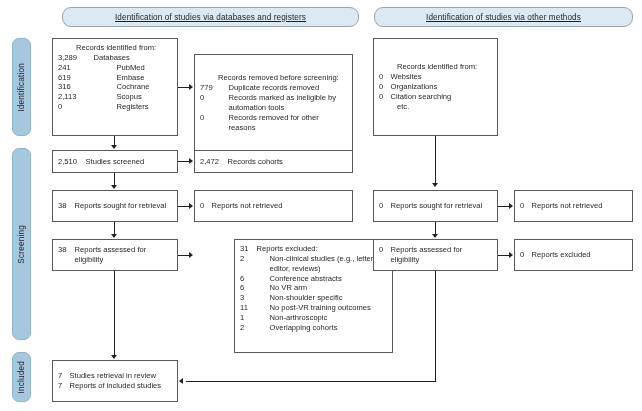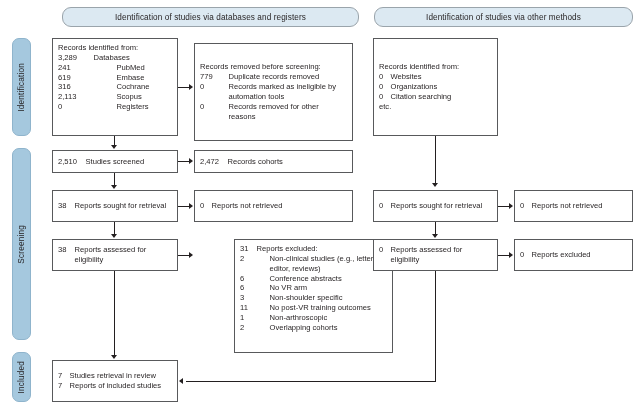--- a/index.html
+++ b/index.html
@@ -22,20 +22,21 @@
     background:#dce9f2;
     border:1px solid #9aa4ab;
     border-radius:9px;
     display:flex;
     align-items:center;
     justify-content:center;
     font-size:8.2px;
     letter-spacing:.1px;
     color:#231f20;
     white-space:nowrap;
+    text-decoration:underline;
   }
 
   
   .phasebar{
     position:absolute;
     box-sizing:border-box;
     background:#a5c8de;
     border:1px solid #8fb4cc;
     border-radius:7px;
     display:flex;
@@ -67,21 +68,21 @@
 
   
   .row{display:flex;}
   .row .num{
     flex:0 0 auto;
     text-align:left;
     white-space:nowrap;
     padding-right:2.5px;
   }
   .row .lbl{flex:1 1 auto;}
-  .plain{white-space:normal;}
+  .plain{white-space:normal;margin-left:18px;}
 
   
   .hline{position:absolute;background:#231f20;height:1px;}
   .vline{position:absolute;background:#231f20;width:1px;}
   .arrow-r{
     position:absolute;
     width:0;height:0;
     border-top:3px solid transparent;
     border-bottom:3px solid transparent;
     border-left:4.5px solid #231f20;
@@ -150,21 +151,21 @@
       </div>
     <div class="row">
         <div class="num" style="width:56px">0</div>
         <div class="lbl">Registers</div>
       </div>
   </div>
 
   <div class="hline" style="left:178px;top:87px;width:12px;"></div>
   <div class="arrow-r" style="left:189px;top:84px;"></div>
 
-  <div class="box vcenter" style="left:194px;top:43px;width:159px;height:98px;">
+  <div class="box vcenter" style="left:194px;top:54px;width:159px;height:98px;">
     <div class="plain">Records removed before screening:</div>
     <div class="row">
         <div class="num" style="width:26px">779</div>
         <div class="lbl">Duplicate records removed</div>
       </div>
     <div class="row">
         <div class="num" style="width:26px">0</div>
         <div class="lbl">Records marked as ineligible by automation tools</div>
       </div>
     <div class="row">

